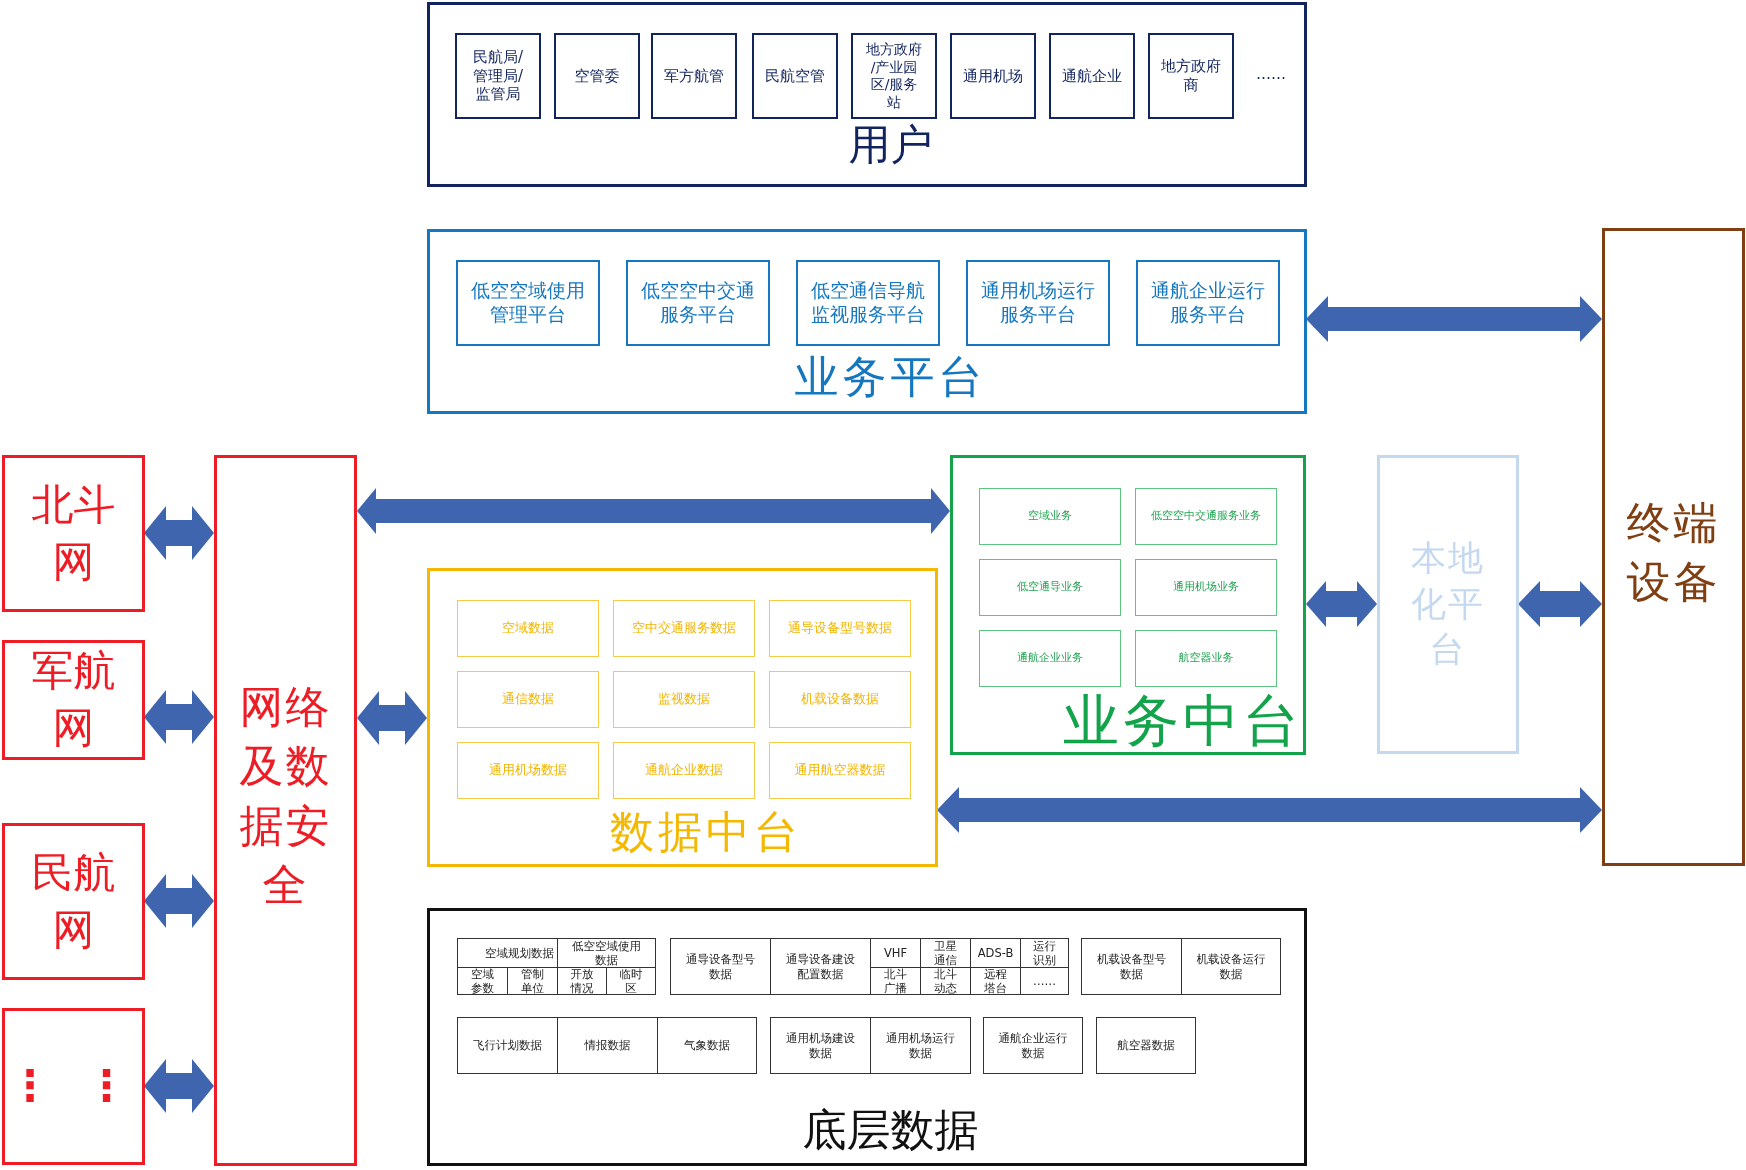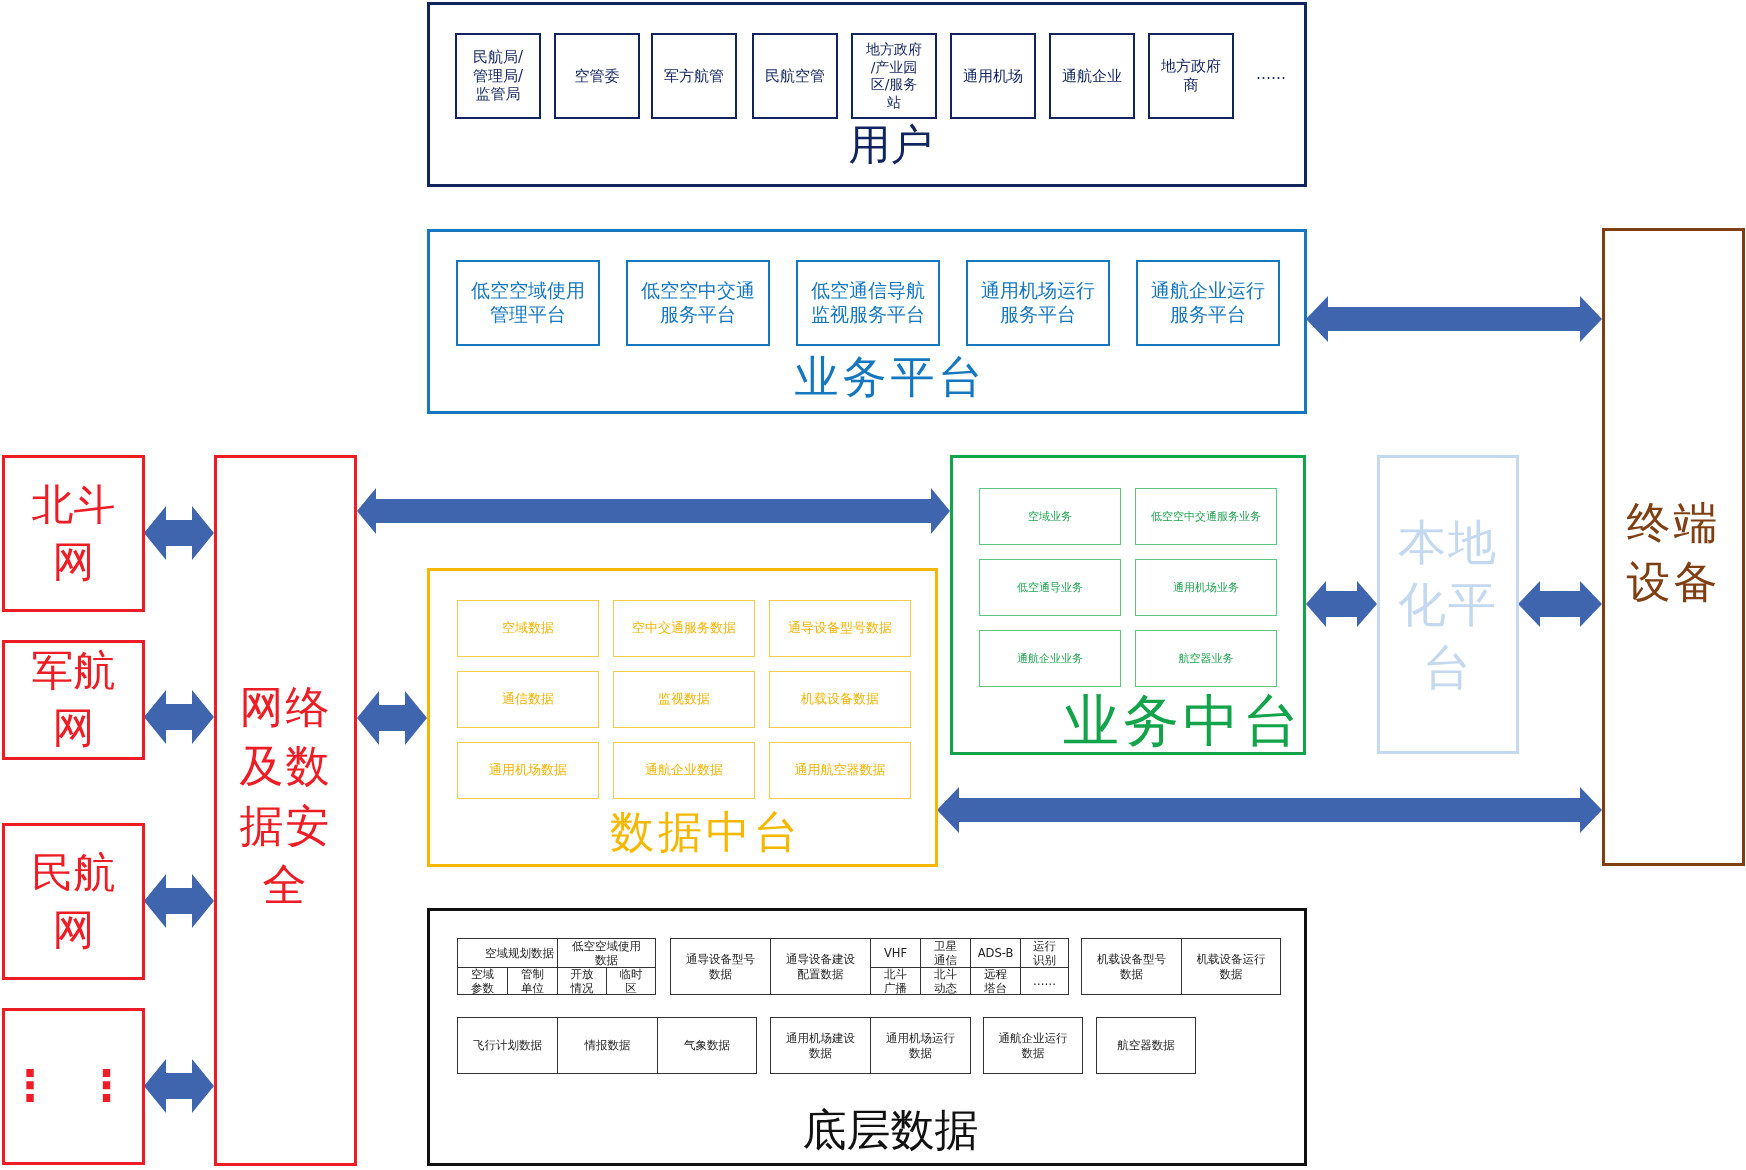--- a/index.html
+++ b/index.html
@@ -17,21 +17,21 @@
   #users .title { top:112px; font-size:42px; color:#12245e; }
   #users .more { position:absolute; top:60px; color:#12245e; font-size:15px; }
 
   
   #biz { left:427px; top:229px; width:880px; height:185px; border:3px solid #1577bf; }
   #biz .cell { width:144px; height:86px; top:28px; border:2px solid #1577bf; color:#1577bf; font-size:19px; }
   #biz .title { top:116px; font-size:44px; color:#1577bf; letter-spacing:4px; }
 
   
   #bizmid { left:950px; top:455px; width:356px; height:300px; border:3px solid #13a34a; }
-  #bizmid .cell { width:142px; height:57px; border:1.5px solid #5ec482; color:#22a452; font-size:11px; }
+  #bizmid .cell { width:142px; height:57px; border:1.5px solid #5ec482; color:#22a452; font-size:11px;font-family:Liberation Mono, monospace; }
   #bizmid .title { top:226px; font-size:56px; color:#13a34a; letter-spacing:4px;text-align:right; }
 
   
   #datamid { left:427px; top:568px; width:511px; height:299px; border:3px solid #f5b800; }
   #datamid .cell { width:142px; height:57px; border:1.5px solid #f7cb4a; color:#f2b400; font-size:13px; }
   #datamid .title { top:232px; font-size:44px; color:#f5b800; letter-spacing:4px; }
 
   
   #base { left:427px; top:908px; width:880px; height:258px; border:3px solid #111; }
   #base .title { top:190px; font-size:44px; color:#111;font-family:Liberation Serif, serif; }
@@ -42,21 +42,21 @@
   .bt { border-top:1.5px solid #333; }
 
   
   .net { position:absolute; box-sizing:border-box; border:3px solid #ee1c24; background:#fff; color:#ee1c24;
          display:flex; align-items:center; justify-content:center; text-align:center; font-size:42px; line-height:1.35;
          white-space:pre-line; }
   #security { left:214px; top:455px; width:143px; height:711px; font-size:44px; padding-bottom:30px; letter-spacing:2px; }
 
   
   #local { left:1377px; top:455px; width:142px; height:299px; border:3px solid #c4d9ef; color:#c4d9ef;
-           font-size:48px; display:flex; align-items:center; justify-content:center; text-align:center;
+           font-size:35px; display:flex; align-items:center; justify-content:center; text-align:center;
            line-height:1.3; white-space:pre-line; letter-spacing:2px; }
   
   #terminal { left:1602px; top:228px; width:143px; height:638px; border:3px solid #7f3f12; color:#7f3f12;
               font-size:44px; display:flex; align-items:center; justify-content:center; text-align:center;
               line-height:1.35; white-space:pre-line; padding-top:10px; letter-spacing:3px;}
   svg.arrows { position:absolute; left:0; top:0; }
 </style>
 </head>
 <body>
 

